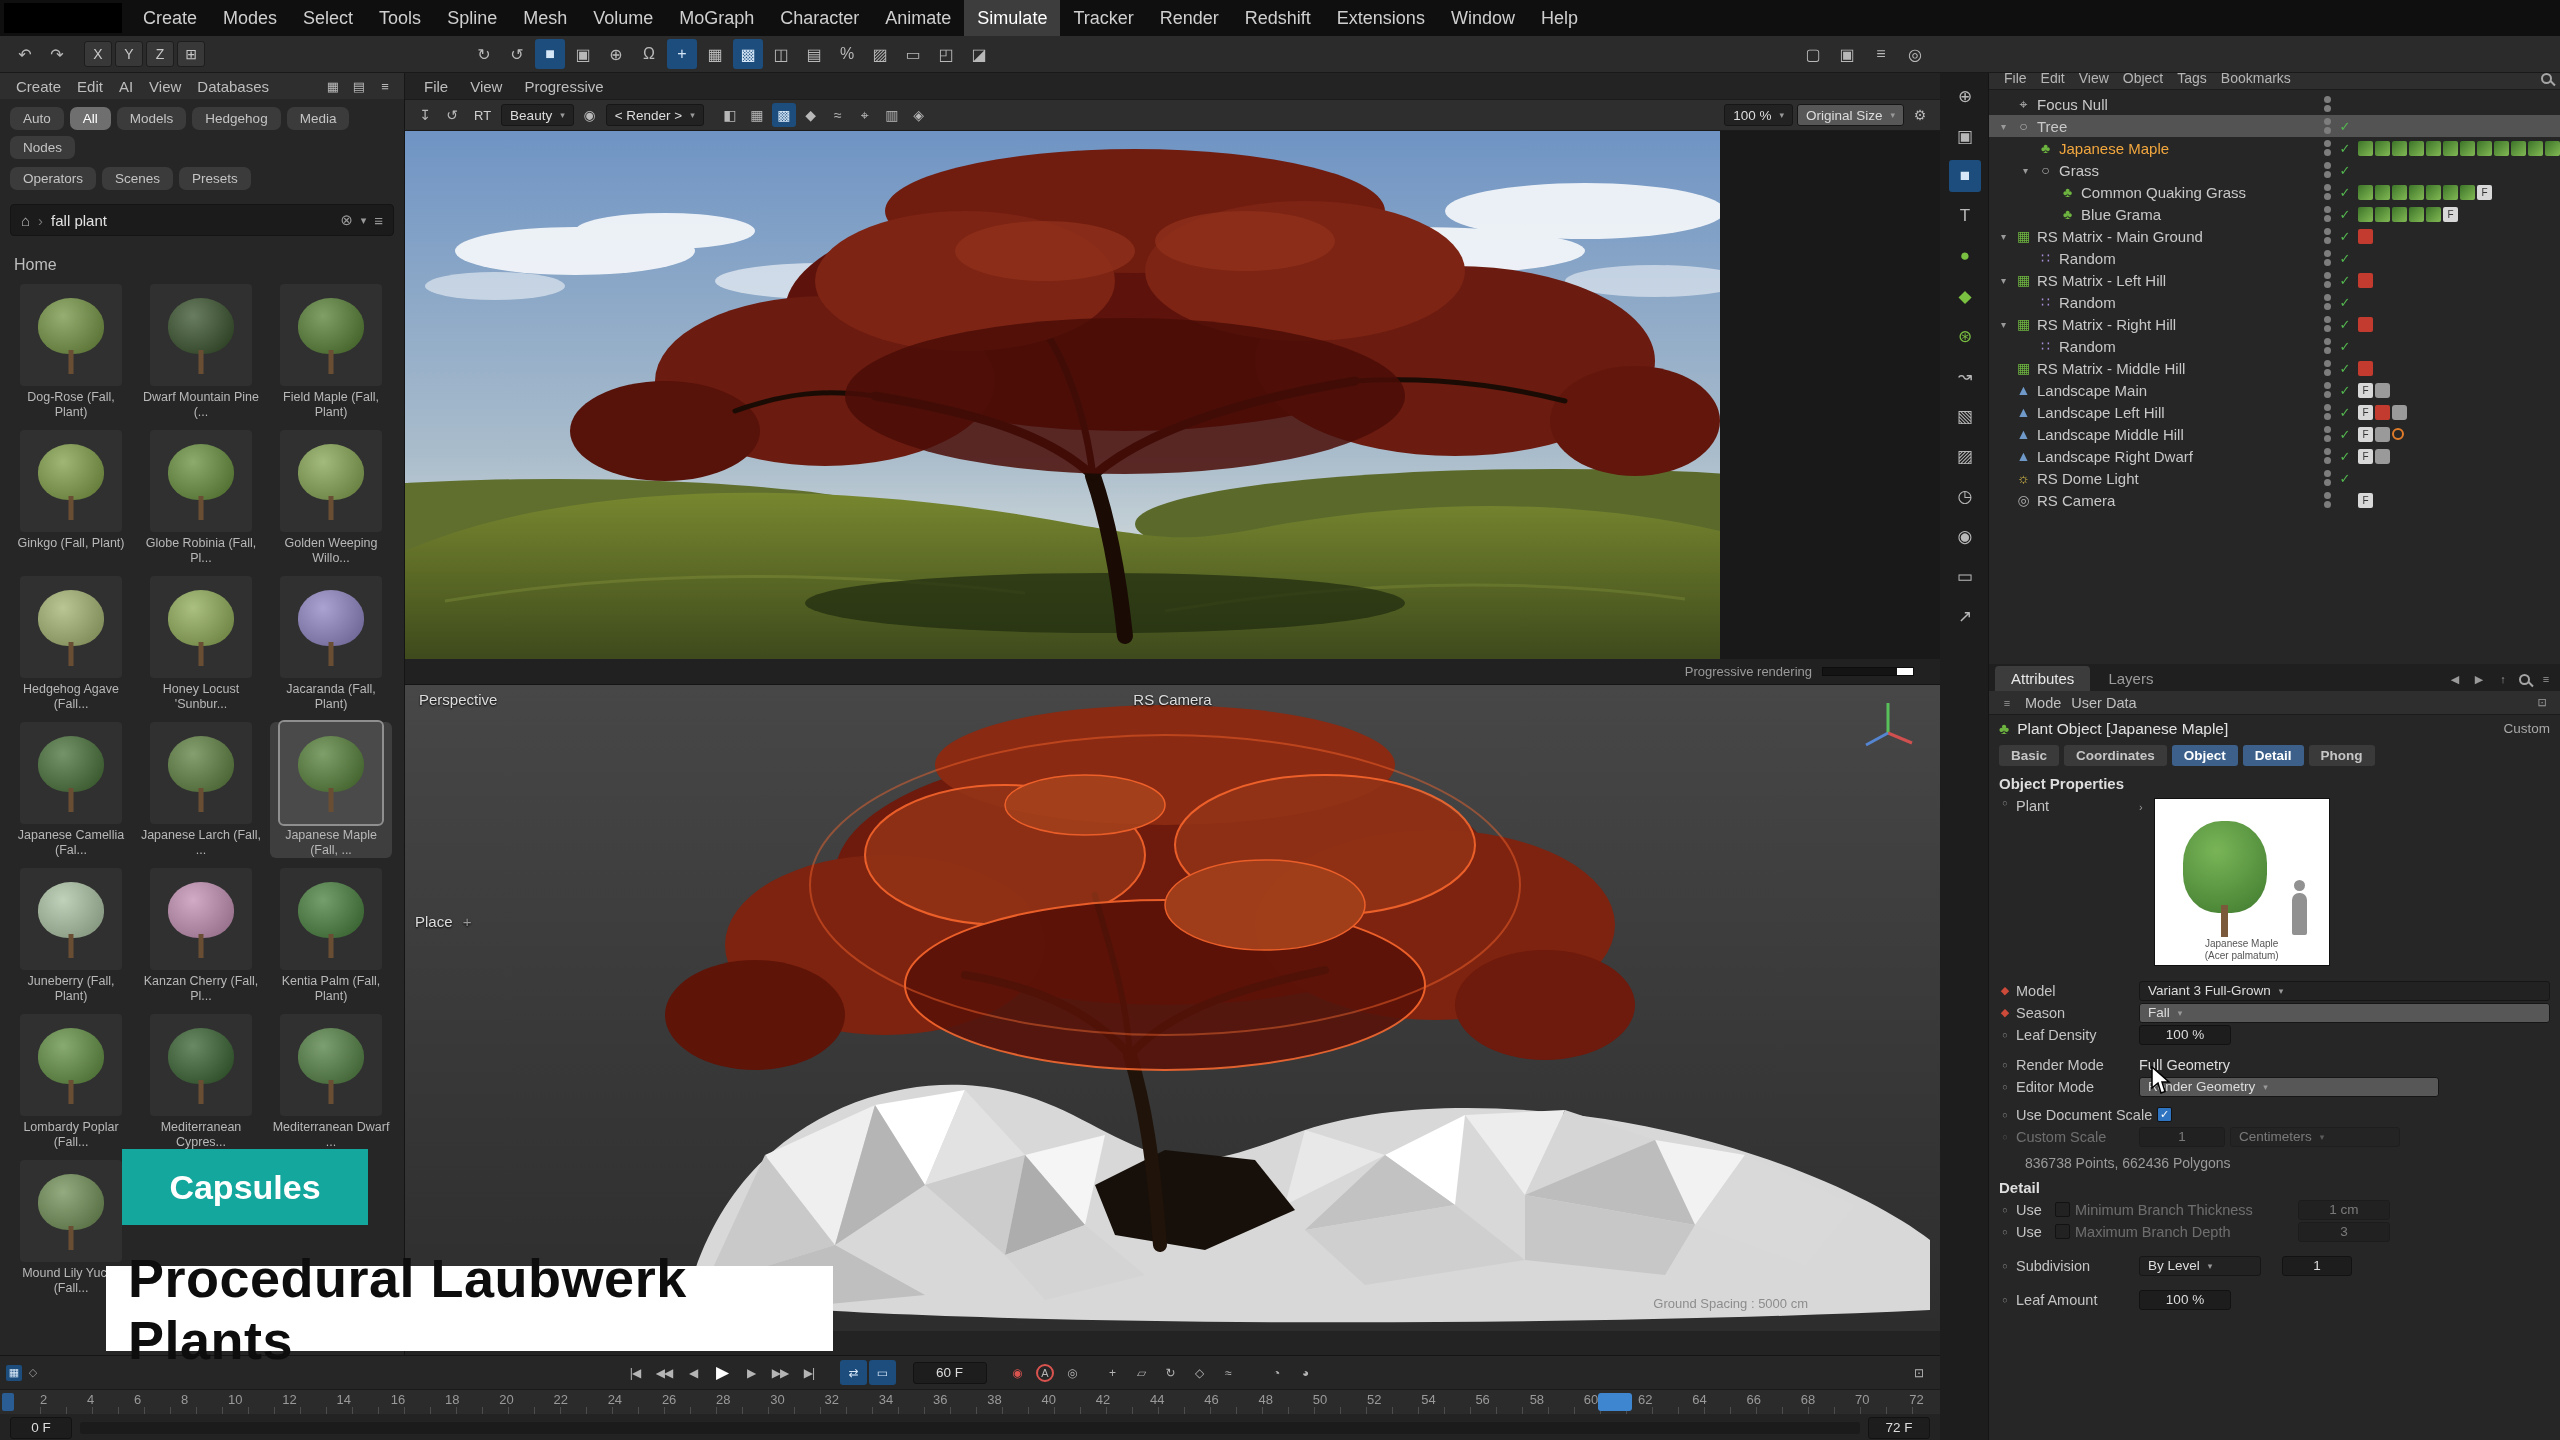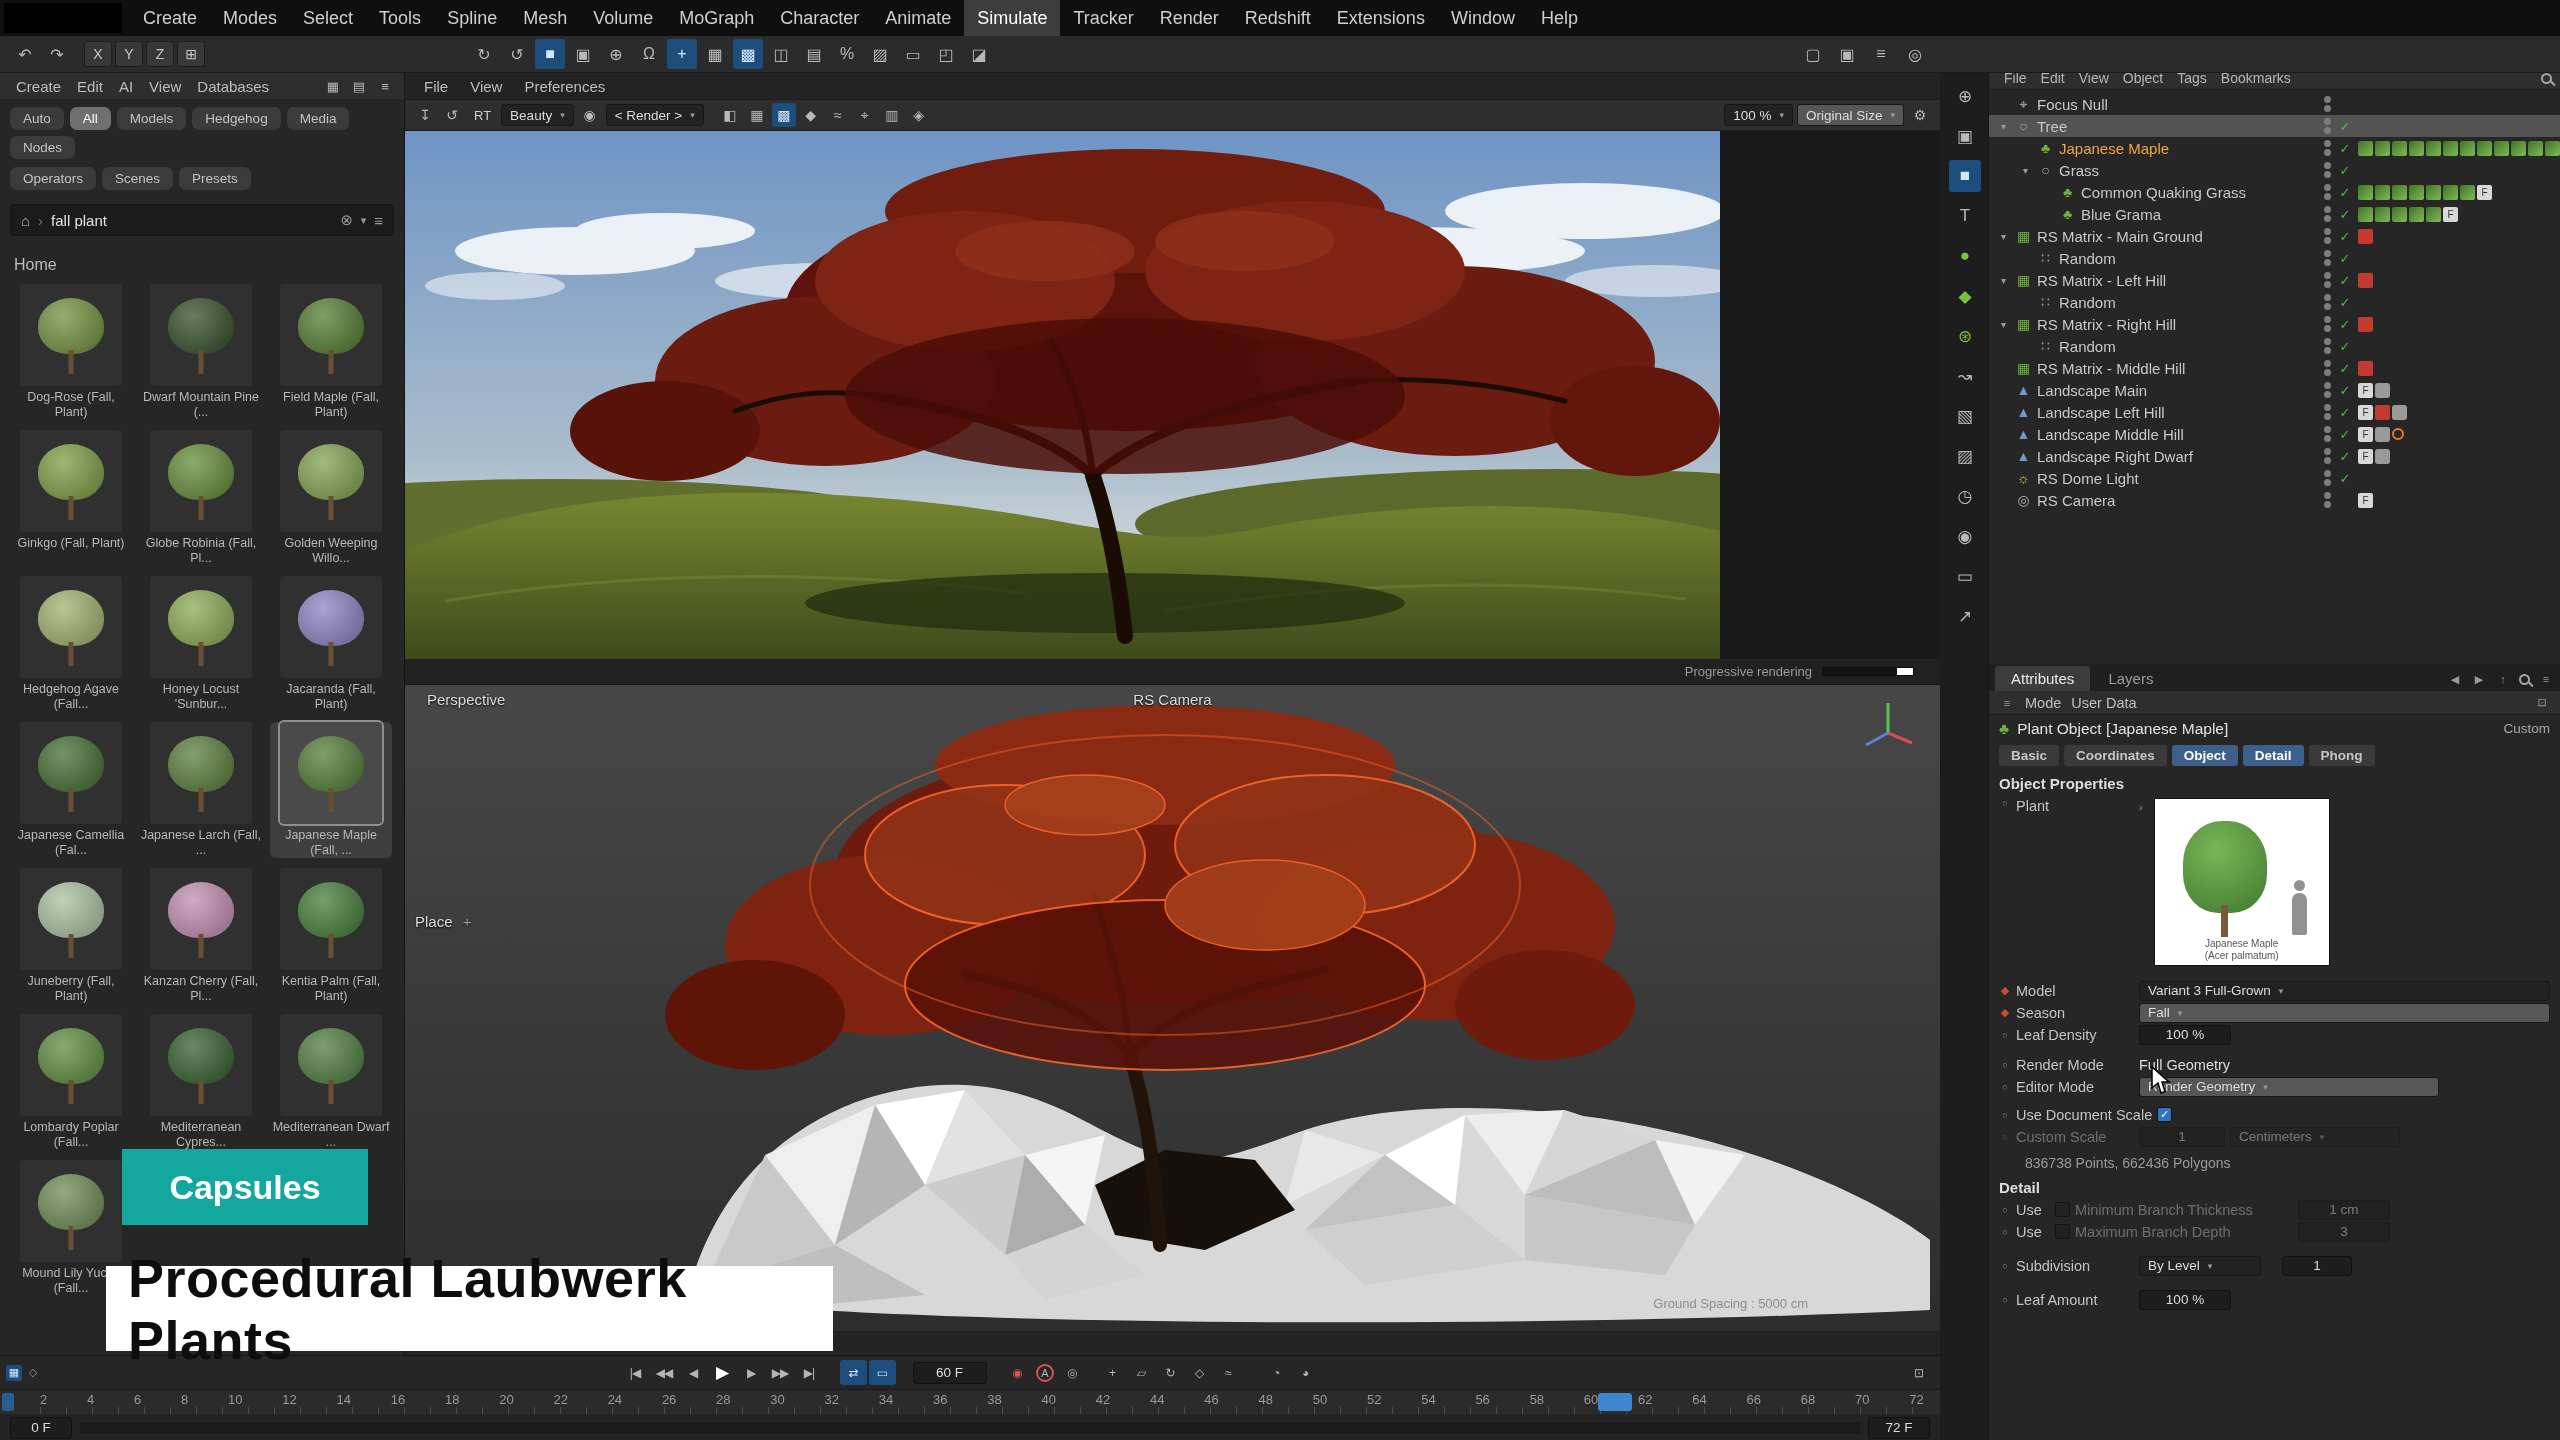--- a/index.html
+++ b/index.html
@@ -431,21 +431,21 @@
   </div>
 
   <div class="badge">Capsules</div>
   <div class="title-box">Procedural Laubwerk Plants</div>
 
   <div class="center">
     <div class="rv-menus">
 
     <div class="menu-item">File</div>
         <div class="menu-item">View</div>
-        <div class="menu-item">Preferences</div>
+        <div class="menu-item">Progressive</div>
       </div>
     <div class="rv-toolbar">
       <div style="display:flex;gap:3px">
 
       <div class="icon-btn">↧</div>
           <div class="icon-btn">↺</div>
         </div>
       <span class="rt-label">RT</span>
       <div class="dd">
           <span>Beauty</span>
@@ -592,21 +592,21 @@
         </g>
         <g stroke="#ff6a2e" fill="none" opacity="0.85">
           <ellipse cx="600" cy="170" rx="140" ry="70" fill="#933317" stroke-width="2"></ellipse>
           <ellipse cx="920" cy="160" rx="150" ry="70" fill="#933317" stroke-width="2"></ellipse>
           <ellipse cx="760" cy="300" rx="260" ry="85" fill="#591107" stroke-width="2"></ellipse>
           <ellipse cx="680" cy="120" rx="80" ry="30" fill="#a8431c" stroke-width="1.5"></ellipse>
           <ellipse cx="860" cy="220" rx="100" ry="45" fill="#a8431c" stroke-width="1.5"></ellipse>
           <ellipse cx="760" cy="200" rx="355" ry="150" stroke-width="2" opacity="0.5"></ellipse>
         </g>
       </svg>
-      <div class="vp-label" style="left:22px;top:6px">Perspective</div>
+      <div class="vp-label" style="left:14px;top:6px">Perspective</div>
       <div class="vp-label" style="left:50%;top:6px;transform:translateX(-50%)">RS Camera</div>
       <div class="vp-label" style="left:10px;top:228px">
         <span>Place</span>
         <span style="color:#9a9a9a;margin-left:6px">+</span>
       </div>
       <svg class="gizmo" width="64" height="64" viewBox="0 0 64 64">
         <line x1="32" y1="40" x2="32" y2="10" stroke="#59c159" stroke-width="3"></line>
         <line x1="32" y1="40" x2="56" y2="50" stroke="#d05050" stroke-width="3"></line>
         <line x1="32" y1="40" x2="10" y2="52" stroke="#5585d0" stroke-width="3"></line>
       </svg>

